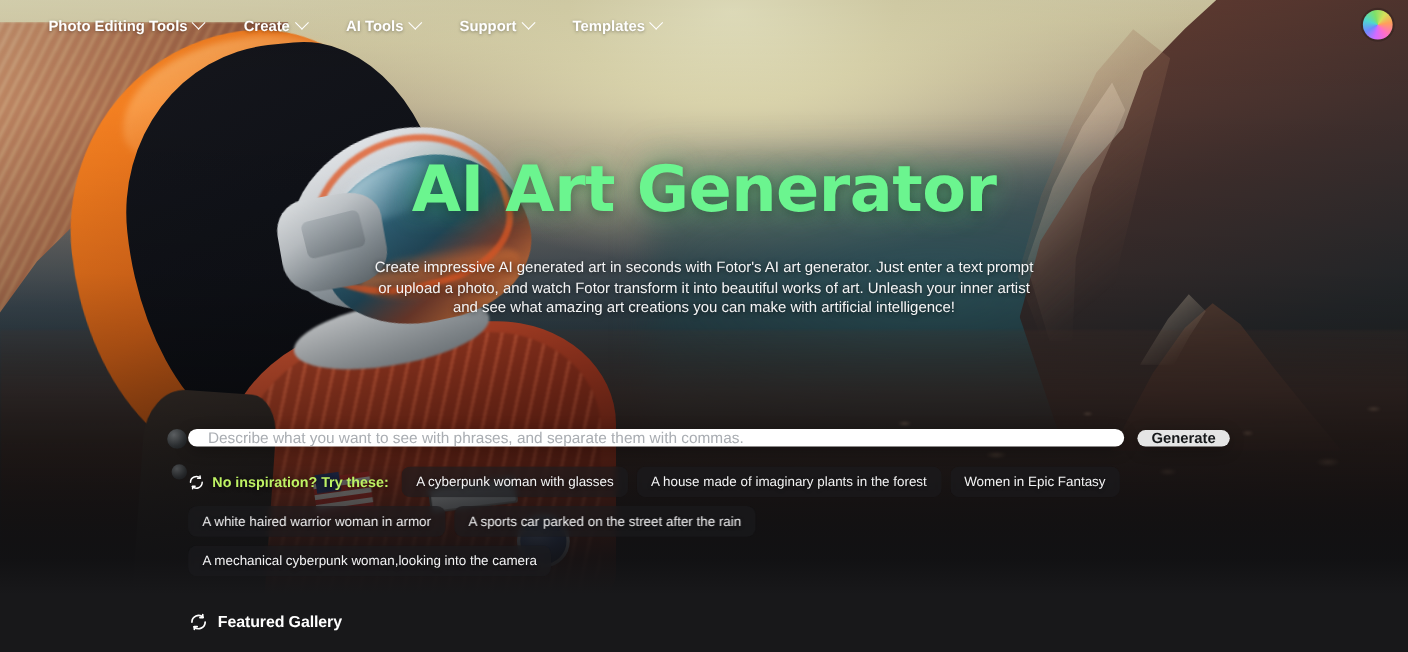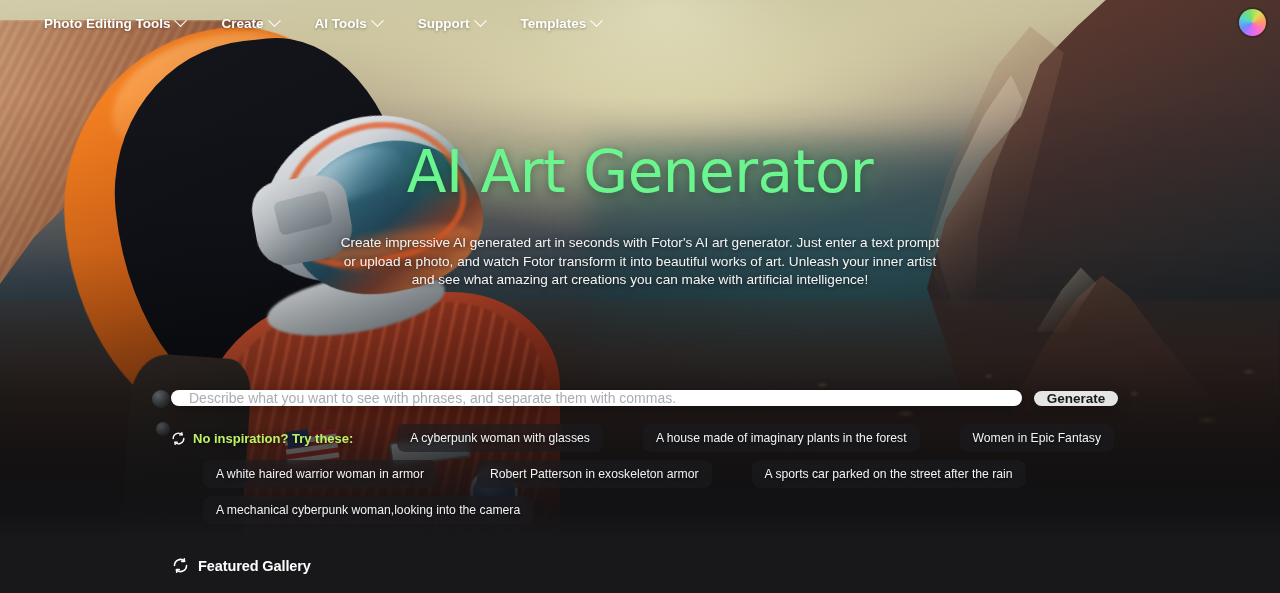--- a/index.html
+++ b/index.html
@@ -445,21 +445,21 @@
     left: 0; top: 0;
     width: 1280px;
     z-index: 30;
   }
   .hero-title {
     position: absolute;
     left: 0; top: 138px;
     width: 1280px;
     text-align: center;
     font-size: 58px;
-    font-weight: 400;
+    font-weight: 700;
     letter-spacing: -0.5px;
     color: #6bf58f;
     text-shadow: 0 0 26px rgba(70,230,120,0.42), 0 2px 10px rgba(0,0,0,0.38);
     font-family: "DejaVu Sans", sans-serif;
     line-height: 1.18;
   }
   .hero-desc {
     position: absolute;
     left: 50%; top: 234px;
     transform: translateX(-50%);
@@ -536,21 +536,20 @@
   .chip {
     background: rgba(28,28,30,0.62);
     color: #f3f3f4;
     font-size: 12.2px;
     padding: 7px 13px;
     border-radius: 8px;
     white-space: nowrap;
     cursor: pointer;
     backdrop-filter: blur(3px);
     text-shadow: 0 1px 3px rgba(0,0,0,0.5);
-    margin-left: 32px;
   }
 
   
   .featured {
     position: absolute;
     left: 172px; top: 557px;
     display: flex;
     align-items: center;
     gap: 9px;
     z-index: 32;
@@ -661,21 +660,20 @@
         </svg>
         <span>No inspiration? Try these:</span>
       </div>
       <div class="chip">A cyberpunk woman with glasses</div>
       <div class="chip">A house made of imaginary plants in the forest</div>
       <div class="chip">Women in Epic Fantasy</div>
     </div>
 
     <div class="sug-row">
       <div class="chip">A white haired warrior woman in armor</div>
-      <div class="chip">Robert Patterson in exoskeleton armor</div>
       <div class="chip">A sports car parked on the street after the rain</div>
     </div>
 
     <div class="sug-row">
       <div class="chip">A mechanical cyberpunk woman,looking into the camera</div>
     </div>
 
   </div>
 
   <div class="featured">

